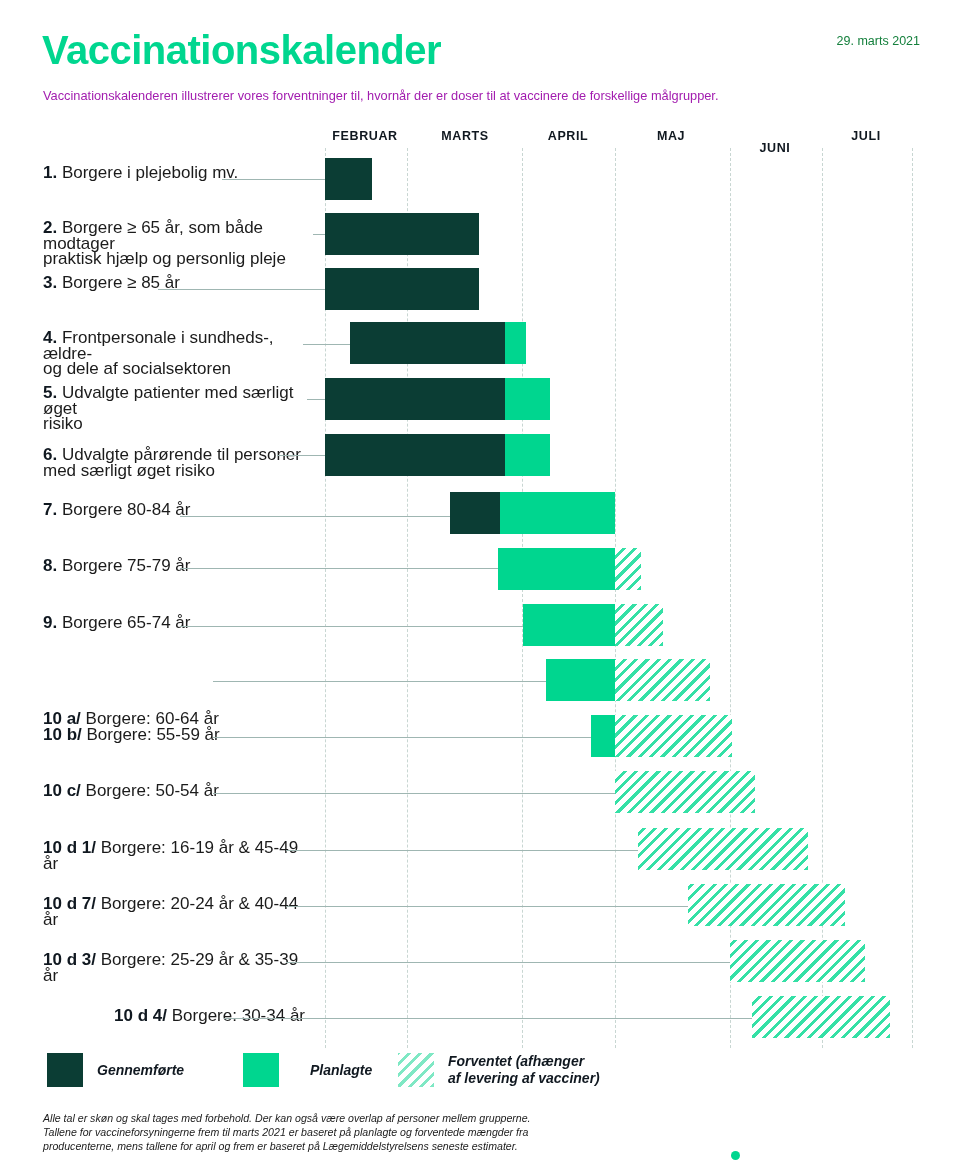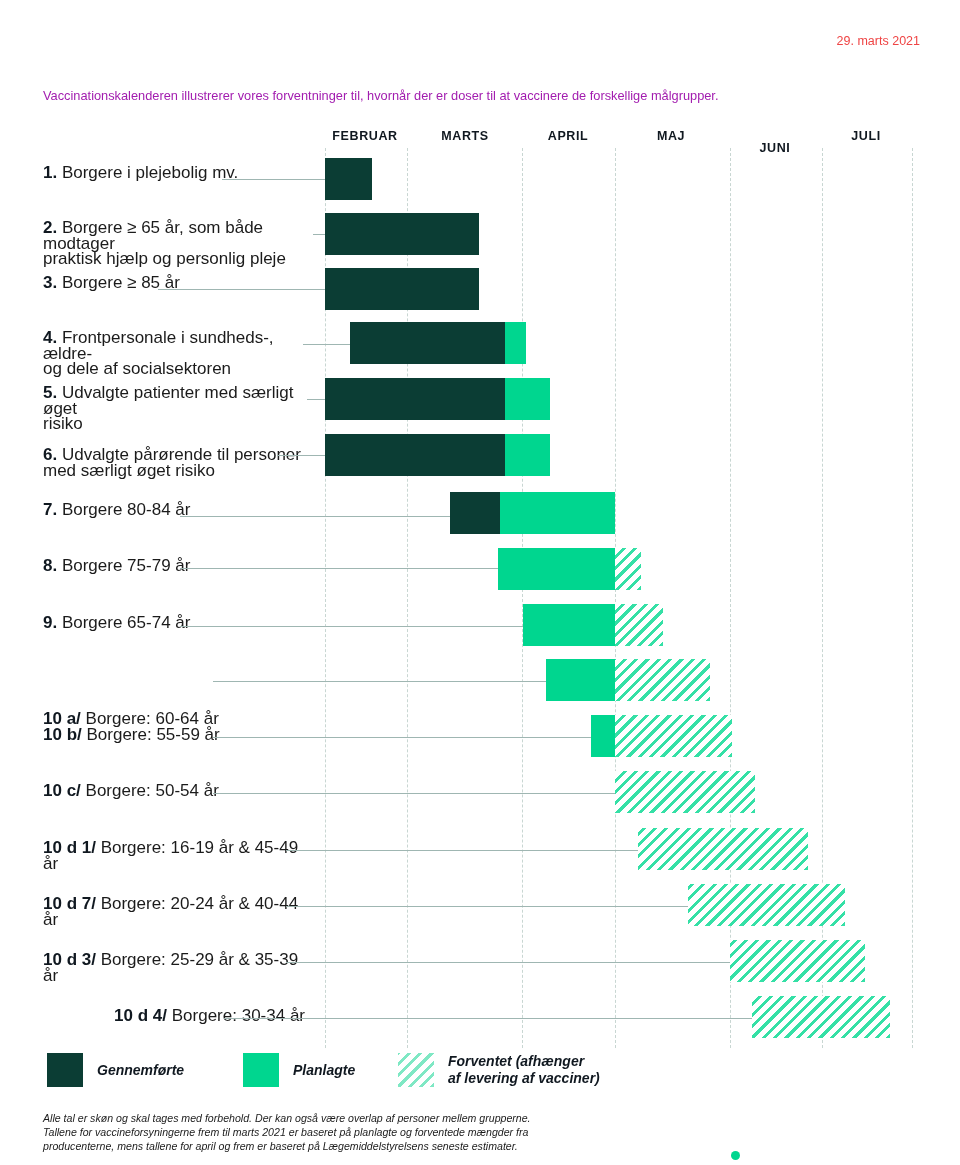--- a/index.html
+++ b/index.html
@@ -17,21 +17,21 @@
   
   .title{
     position:absolute;left:42px;top:28px;
     font-size:40px;font-weight:bold;
     letter-spacing:-0.5px;
     color:#00D68F;
     margin:0;
   }
   .date{
     position:absolute;right:40px;top:34px;
-    font-size:12.5px;color:#ef4444;
+    font-size:12.5px;color:#15803d;
     text-align:right;
   }
   .subtitle{
     position:absolute;left:43px;top:88px;
     font-size:12.8px;color:#a21caf;
   }
 
   
   .chart{
     position:absolute;left:0;top:0;width:960px;height:1165px;
@@ -108,20 +108,21 @@
     position:absolute;left:731px;top:1151px;
     width:9px;height:9px;border-radius:50%;
     background:#00D68F;
   }
 </style>
 </head>
 <body>
 
 <div id="page">
 
+  <h1 class="title">Vaccinationskalender</h1>
   <div class="date">29. marts 2021</div>
   <div class="subtitle">Vaccinationskalenderen illustrerer vores forventninger til, hvornår der er doser til at vaccinere de forskellige målgrupper.</div>
 
   <div class="chart">
     <div class="chart-inner" id="chart-inner">
         <div class="gridline" style="left: 325px;"></div>
         <div class="gridline" style="left: 407px;"></div>
         <div class="gridline" style="left: 522px;"></div>
         <div class="gridline" style="left: 615px;"></div>
         <div class="gridline" style="left: 730px;"></div>
@@ -200,21 +201,21 @@
         <div class="leader-dot" style="left: 758px; top: 1015px;"></div>
         <div class="seg expected" style="position: absolute; left: 752px; top: 996px; width: 138px; height: 42px;"></div>
       </div>
   </div>
 
   <div class="legend">
     <div class="legend-item" style="left:4px;">
       <span class="swatch done"></span>
       <span class="legend-text">Gennemførte</span>
     </div>
-    <div class="legend-item" style="left:200px;">
+    <div class="legend-item" style="left:200px;gap:17px;">
       <span class="swatch planned"></span>
       <span class="legend-text">Planlagte</span>
     </div>
     <div class="legend-item" style="left:355px;">
       <span class="swatch expected"></span>
       <span class="legend-text">
         <span>Forventet (afhænger</span><br>
         <span>af levering af vacciner)</span>
       </span>
     </div>

